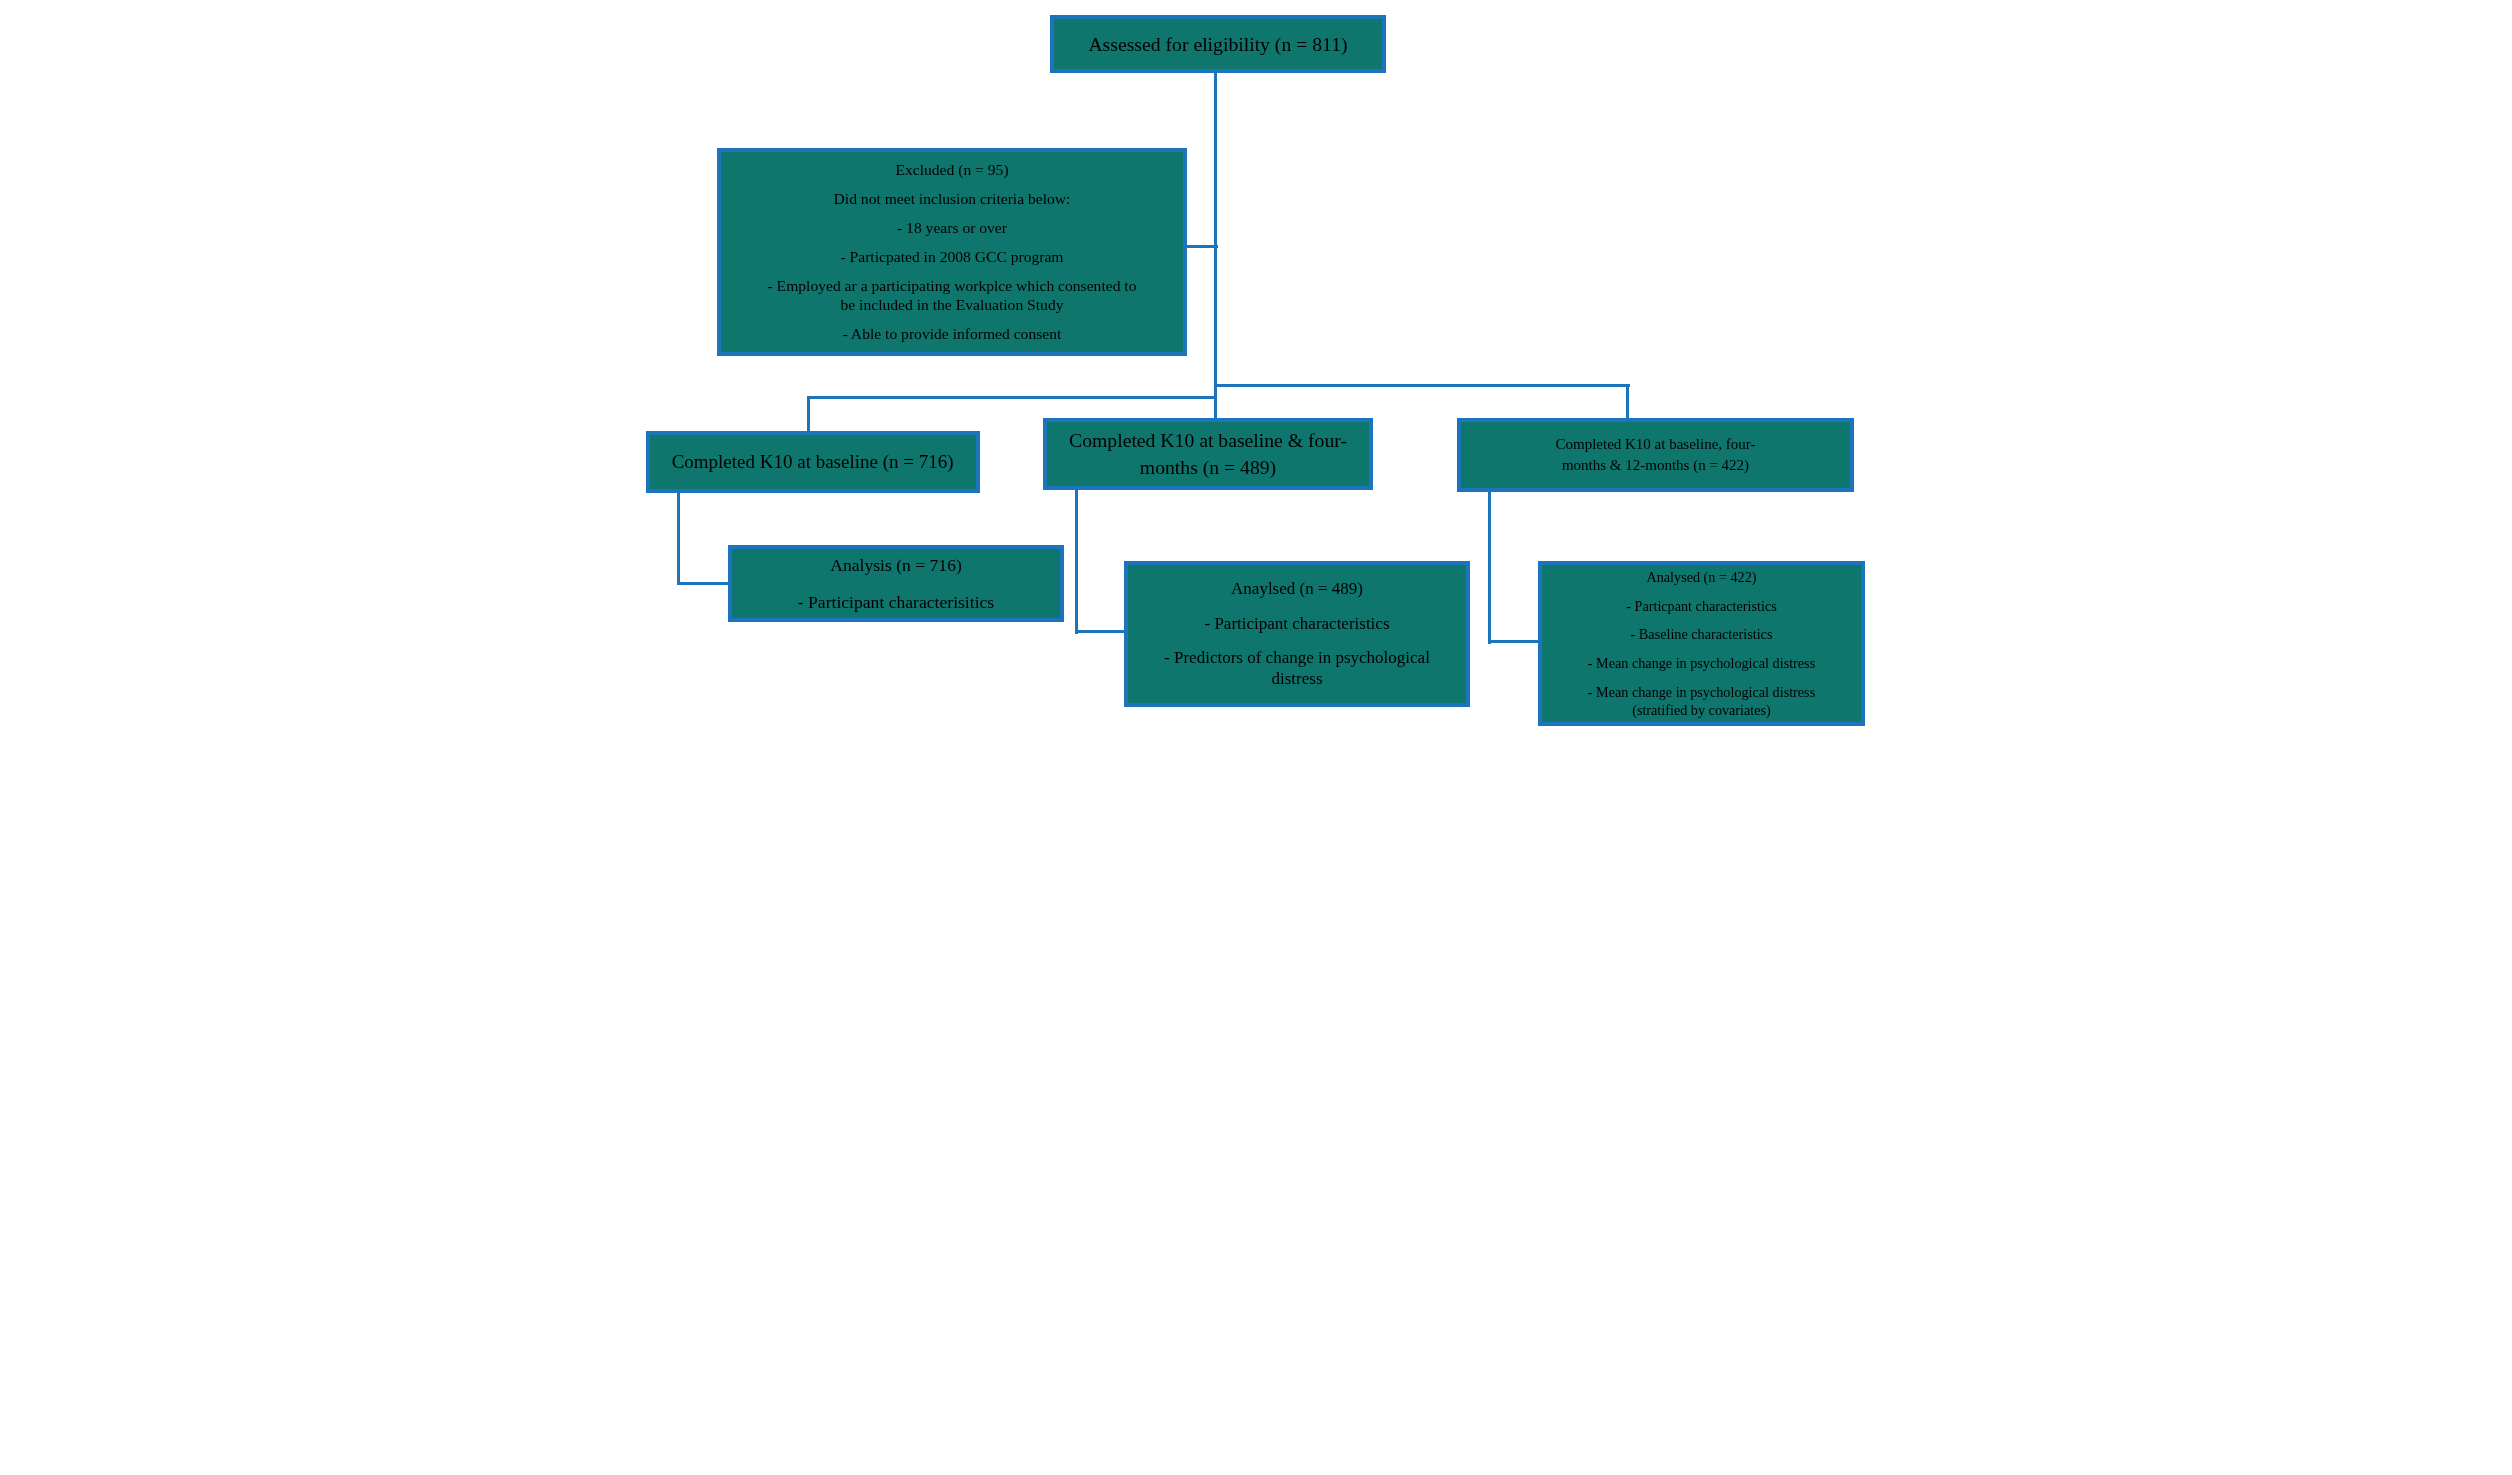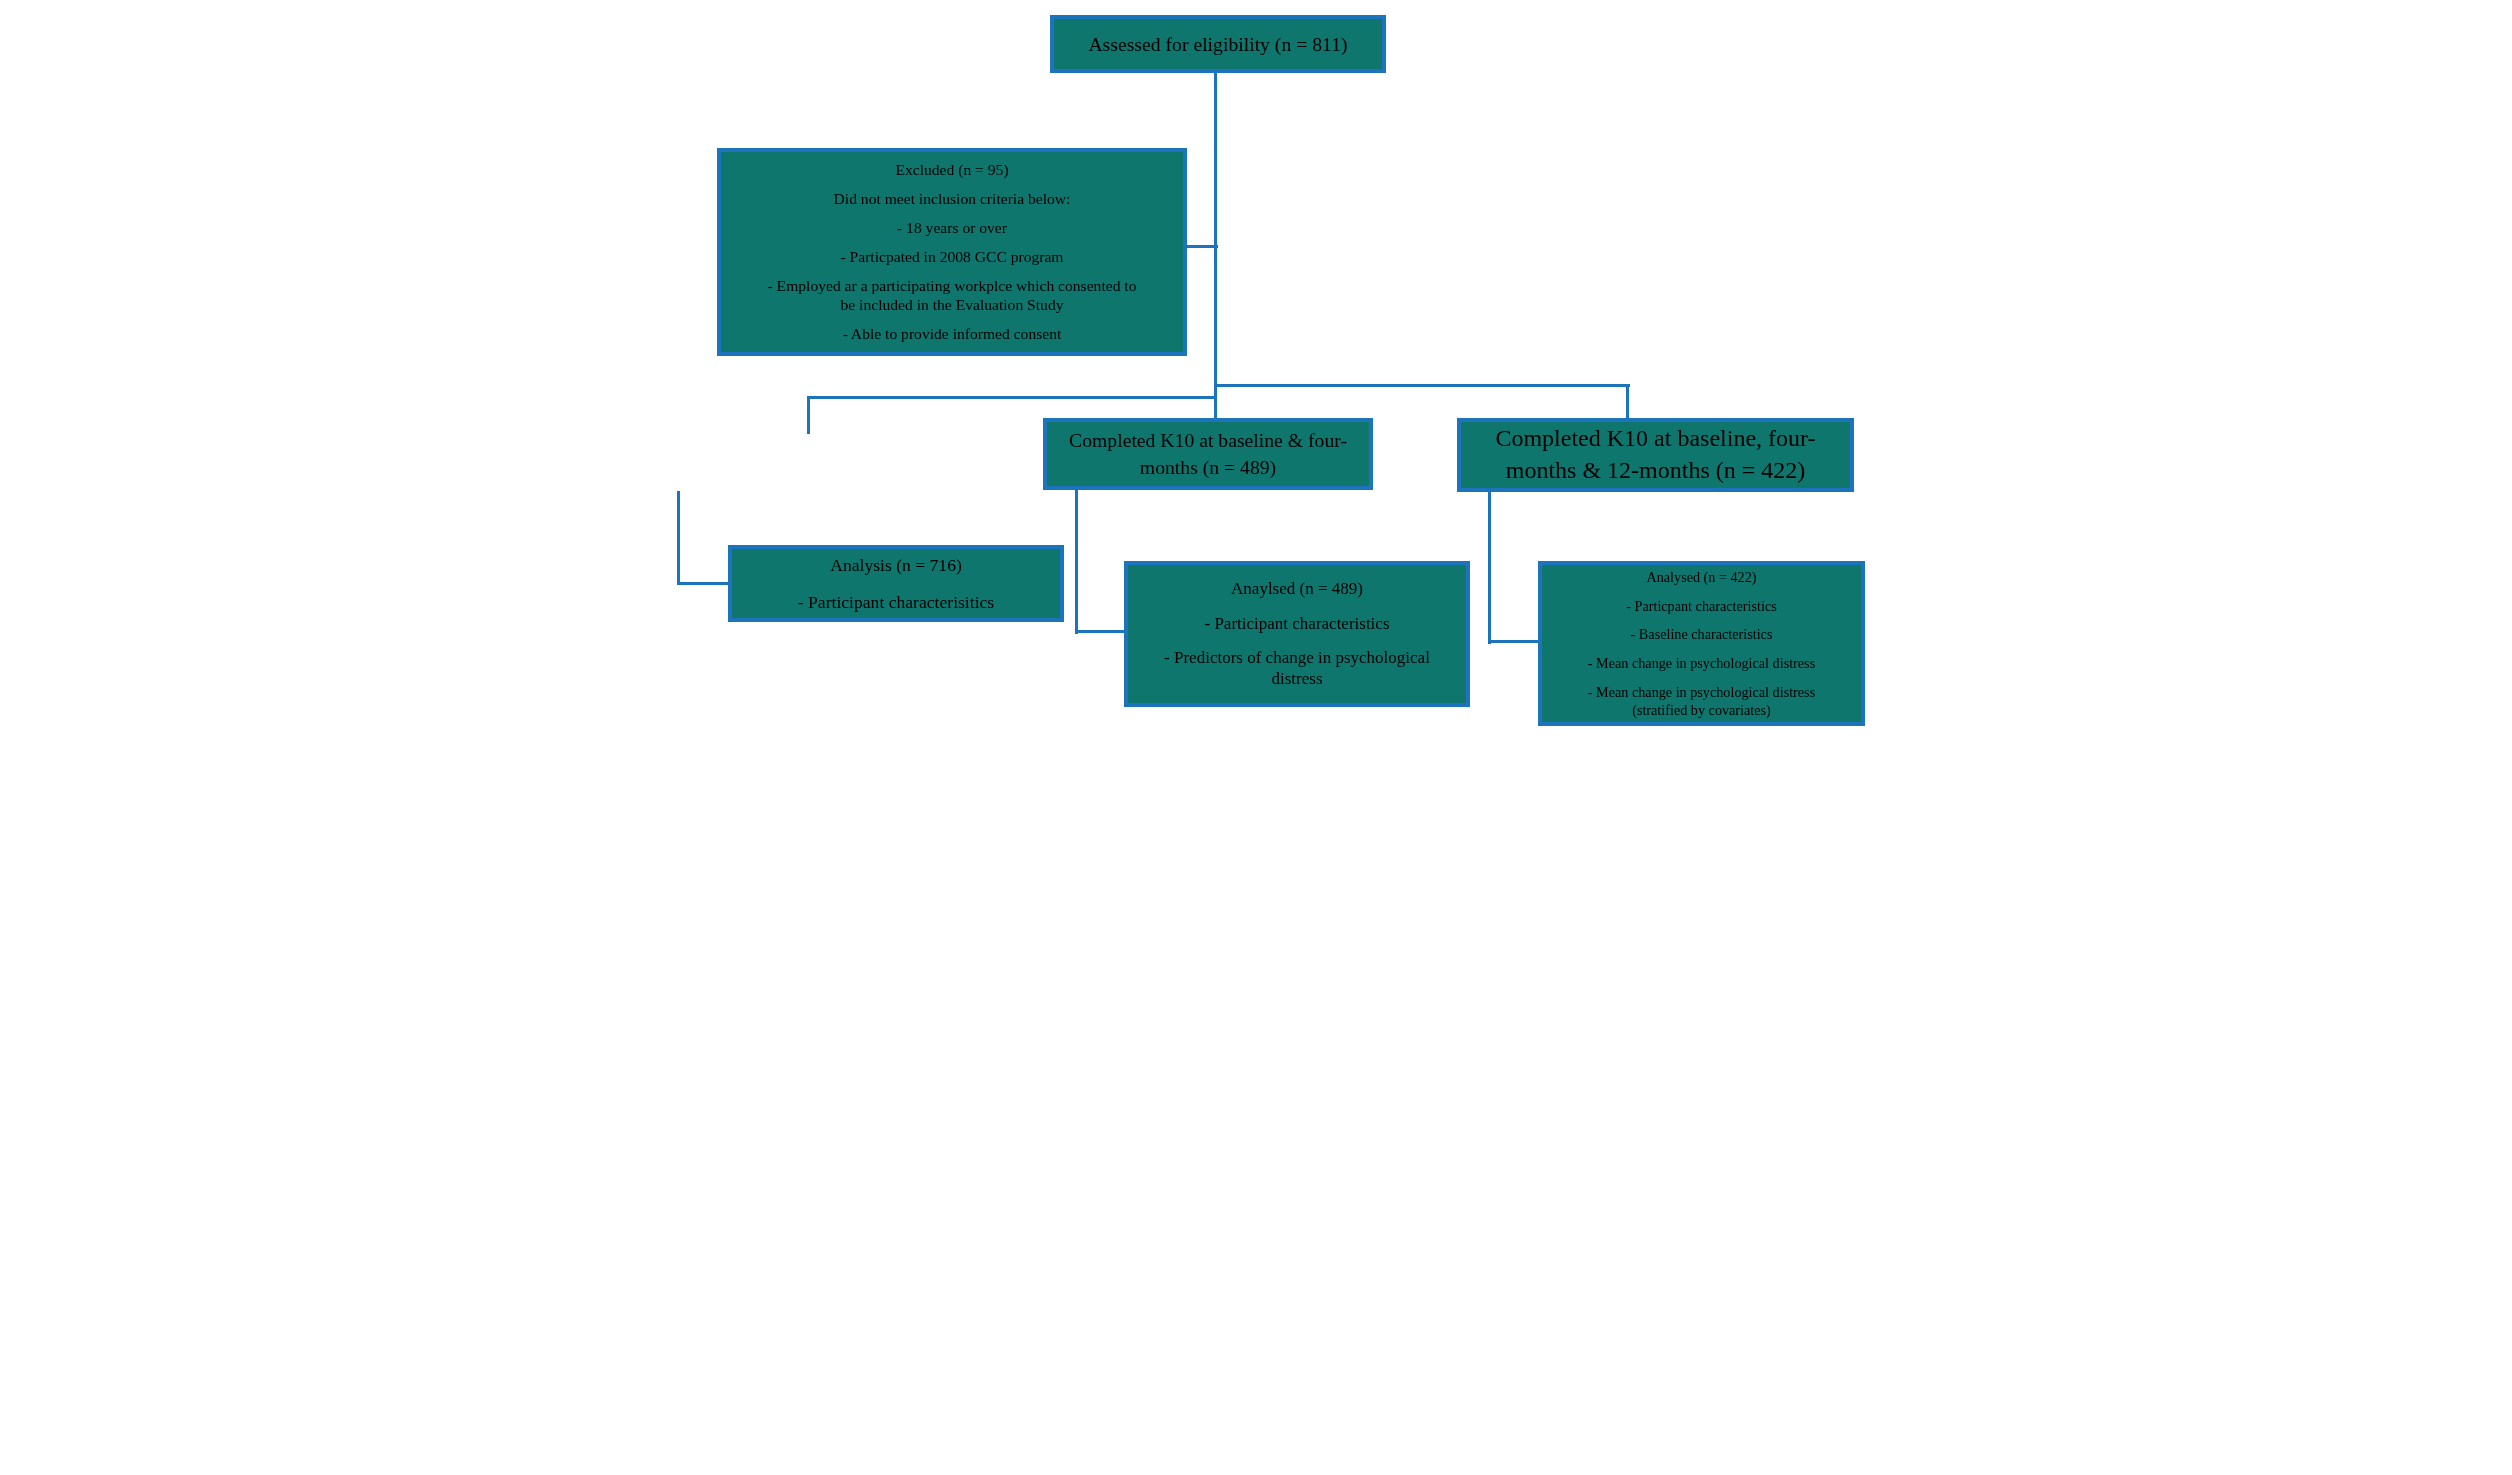--- a/index.html
+++ b/index.html
@@ -20,21 +20,21 @@
     background:#0f766e;
     display:flex;flex-direction:column;justify-content:center;align-items:center;
     text-align:center;
   }
   .line{line-height:1.16;white-space:nowrap;}
   #assessed .line{font-size:19.7px;}
   #excluded .line{font-size:15.6px;margin:5.4px 0;}
   #excluded .line.cont{margin-top:-4.1px;}
   #baseline .line{font-size:19px;}
   #four .line{font-size:19.7px;margin:2px 0;font-family:Liberation Serif, serif;}
-  #twelve .line{font-size:24px;margin:2px 0;}
+  #twelve .line{font-size:15px;margin:2px 0;}
   #analysis-baseline .line{font-size:17.6px;margin:8.1px 0;}
   #analysis-four .line{font-size:17px;margin:7.5px 0;}
   #analysis-four .line.cont{margin-top:-6.1px;}
   #analysis-twelve .line{font-size:14.2px;margin:6.1px 0;}
   #analysis-twelve .line.cont{margin-top:-4.7px;}
 </style>
 </head>
 <body>
 
 <div class="canvas">
@@ -59,20 +59,23 @@
   <div class="bx" id="excluded" style="left:89px;top:148px;width:470px;height:208px;align-items:center;">
     <div class="line">Excluded (n = 95)</div>
     <div class="line">Did not meet inclusion criteria below:</div>
     <div class="line">- 18 years or over</div>
     <div class="line">- Particpated in 2008 GCC program</div>
     <div class="line">- Employed ar a participating workplce which consented to</div>
     <div class="line cont">be included in the Evaluation Study</div>
     <div class="line">- Able to provide informed consent</div>
   </div>
 
+  <div class="bx" id="baseline" style="left:17.6px;top:431px;width:334px;height:62px;">
+    <div class="line">Completed K10 at baseline (n = 716)</div>
+  </div>
 
   <div class="bx" id="four" style="left:415px;top:418px;width:330px;height:72px;">
     <div class="line">Completed K10 at baseline &amp; four-</div>
     <div class="line">months (n = 489)</div>
   </div>
 
   <div class="bx" id="twelve" style="left:829px;top:418px;width:397px;height:74px;">
     <div class="line">Completed K10 at baseline, four-</div>
     <div class="line">months &amp; 12-months (n = 422)</div>
   </div>

